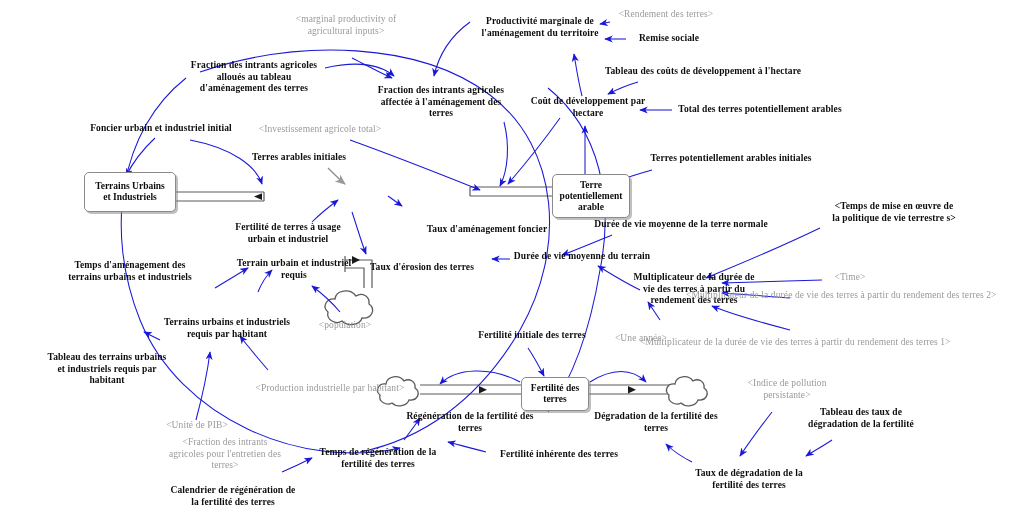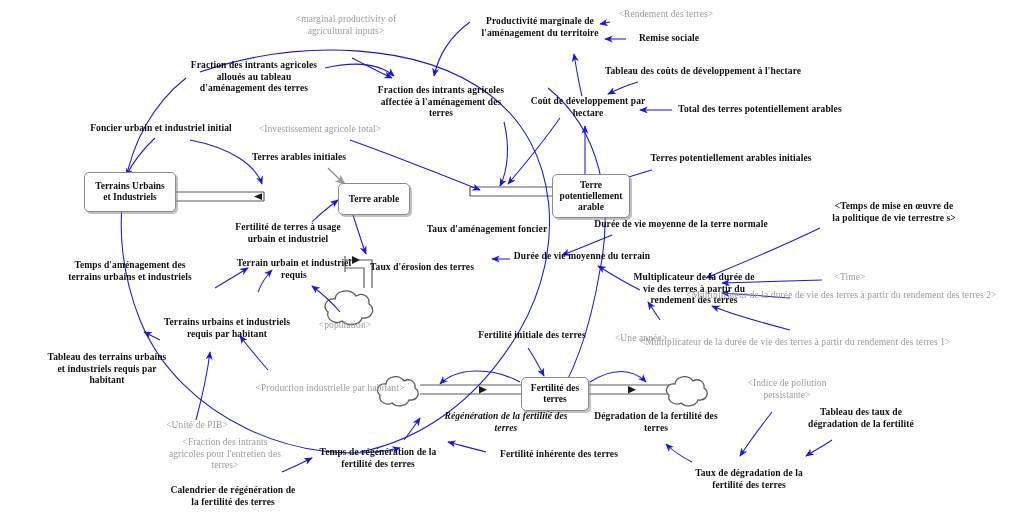--- a/index.html
+++ b/index.html
@@ -190,37 +190,36 @@
     <path class="blue" d="M772,412 C758,430 748,444 740,456" marker-end="url(#ah)"></path>
 
     <path class="blue" d="M832,440 C820,448 812,452 806,456" marker-end="url(#ah)"></path>
 
     <path class="blue" d="M560,118 C540,146 520,170 508,184" marker-end="url(#ah)"></path>
   </svg>
 
   <div class="stock" style="left:84px;top:172px;width:90px;height:38px;">Terrains Urbains
 et Industriels</div>
 
-  <div class="stock" style="left:338px;top:183px;width:70px;height:30px;">Terre arable</div>
 
   <div class="stock" style="left:552px;top:174px;width:76px;height:42px;">Terre
 potentiellement
 arable</div>
 
   <div class="stock" style="left:521px;top:377px;width:66px;height:32px;">Fertilité des
 terres</div>
 
   <div class="lbl" style="left:193px;top:222px;width:190px;">Fertilité de terres à usage
 urbain et industriel</div>
 
   <div class="lbl" style="left:407px;top:224px;width:160px;">Taux d'aménagement foncier</div>
 
   <div class="lbl" style="left:347px;top:234px;width:150px;margin-top:28px;">Taux d'érosion des terres</div>
 
-  <div class="lbl" style="left:416px;top:411px;width:180px;font-style:italic;">Régénération de la fertilité des
+  <div class="lbl" style="left:380px;top:411px;width:180px;">Régénération de la fertilité des
 terres</div>
 
   <div class="lbl" style="left:566px;top:411px;width:180px;">Dégradation de la fertilité des
 terres</div>
 
   <div class="lbl" style="left:174px;top:60px;width:160px;">Fraction des intrants agricoles
 alloués au tableau
 d'aménagement des terres</div>
 
   <div class="lbl" style="left:363px;top:85px;width:156px;">Fraction des intrants agricoles

